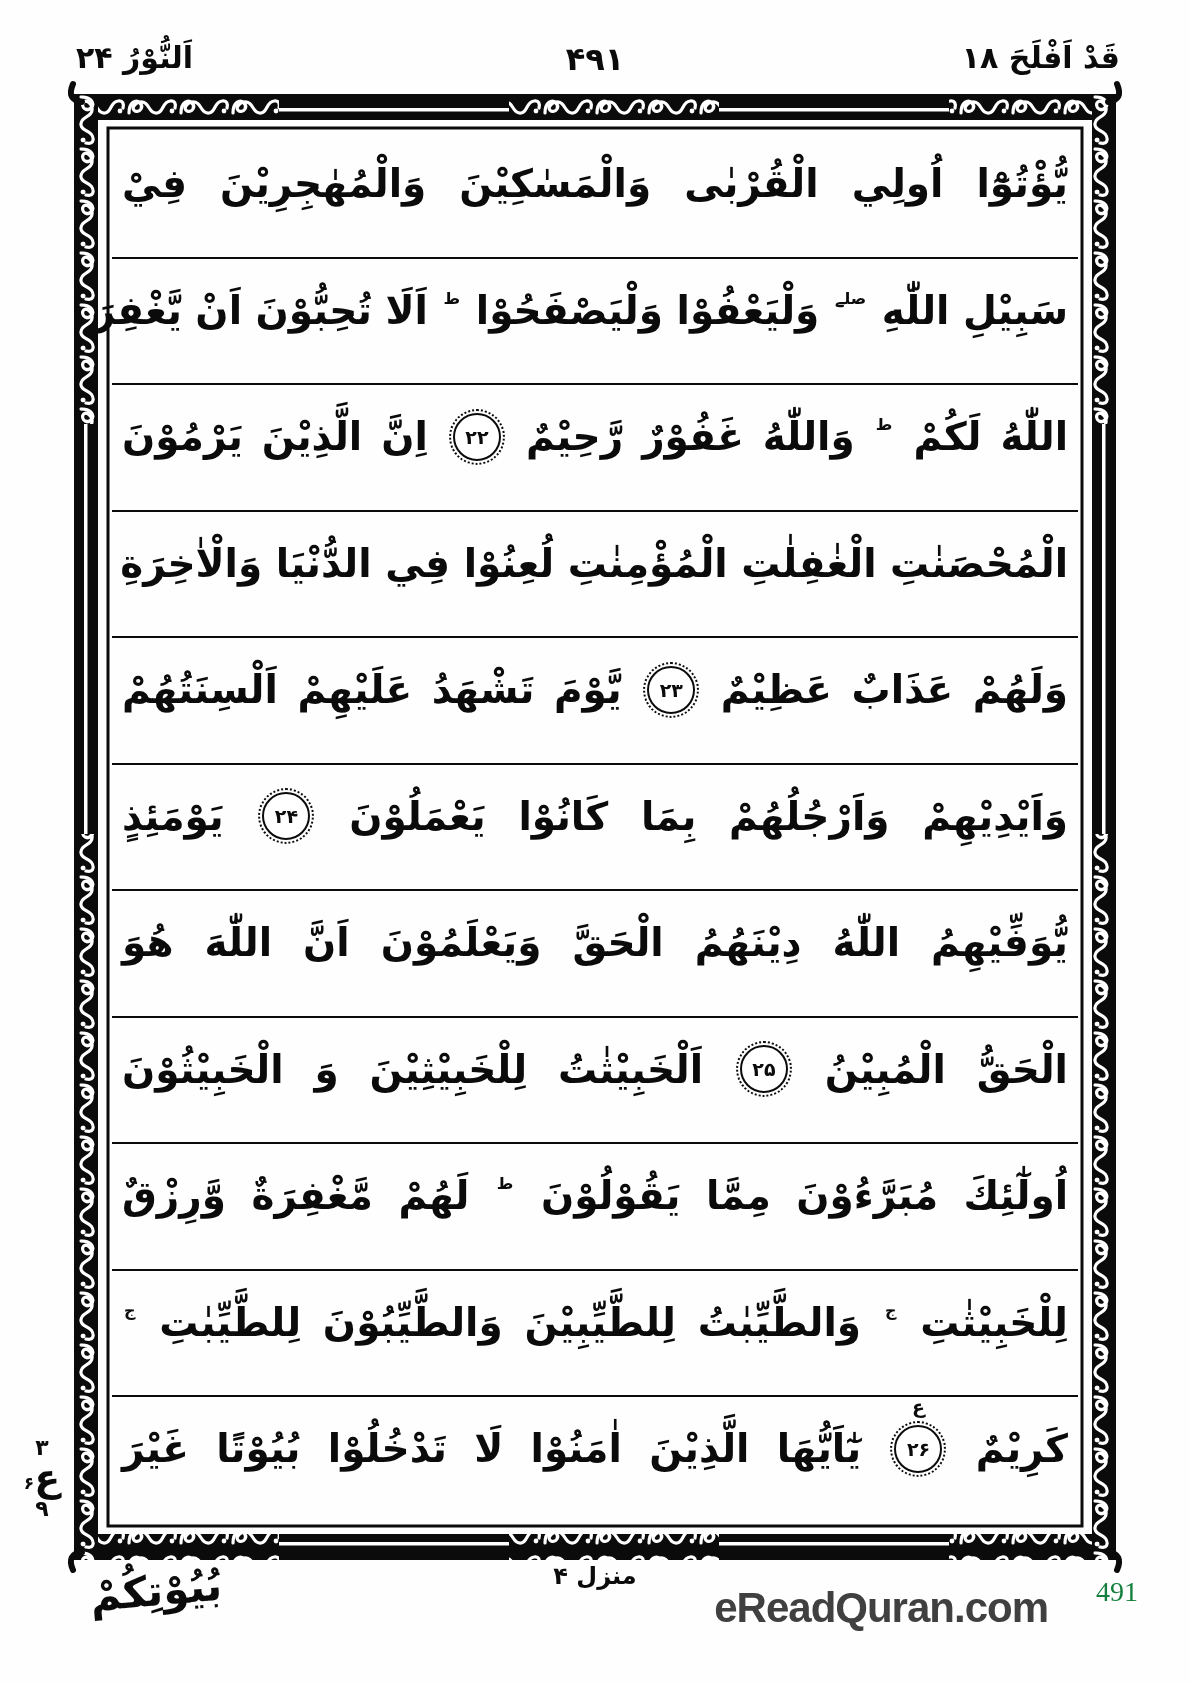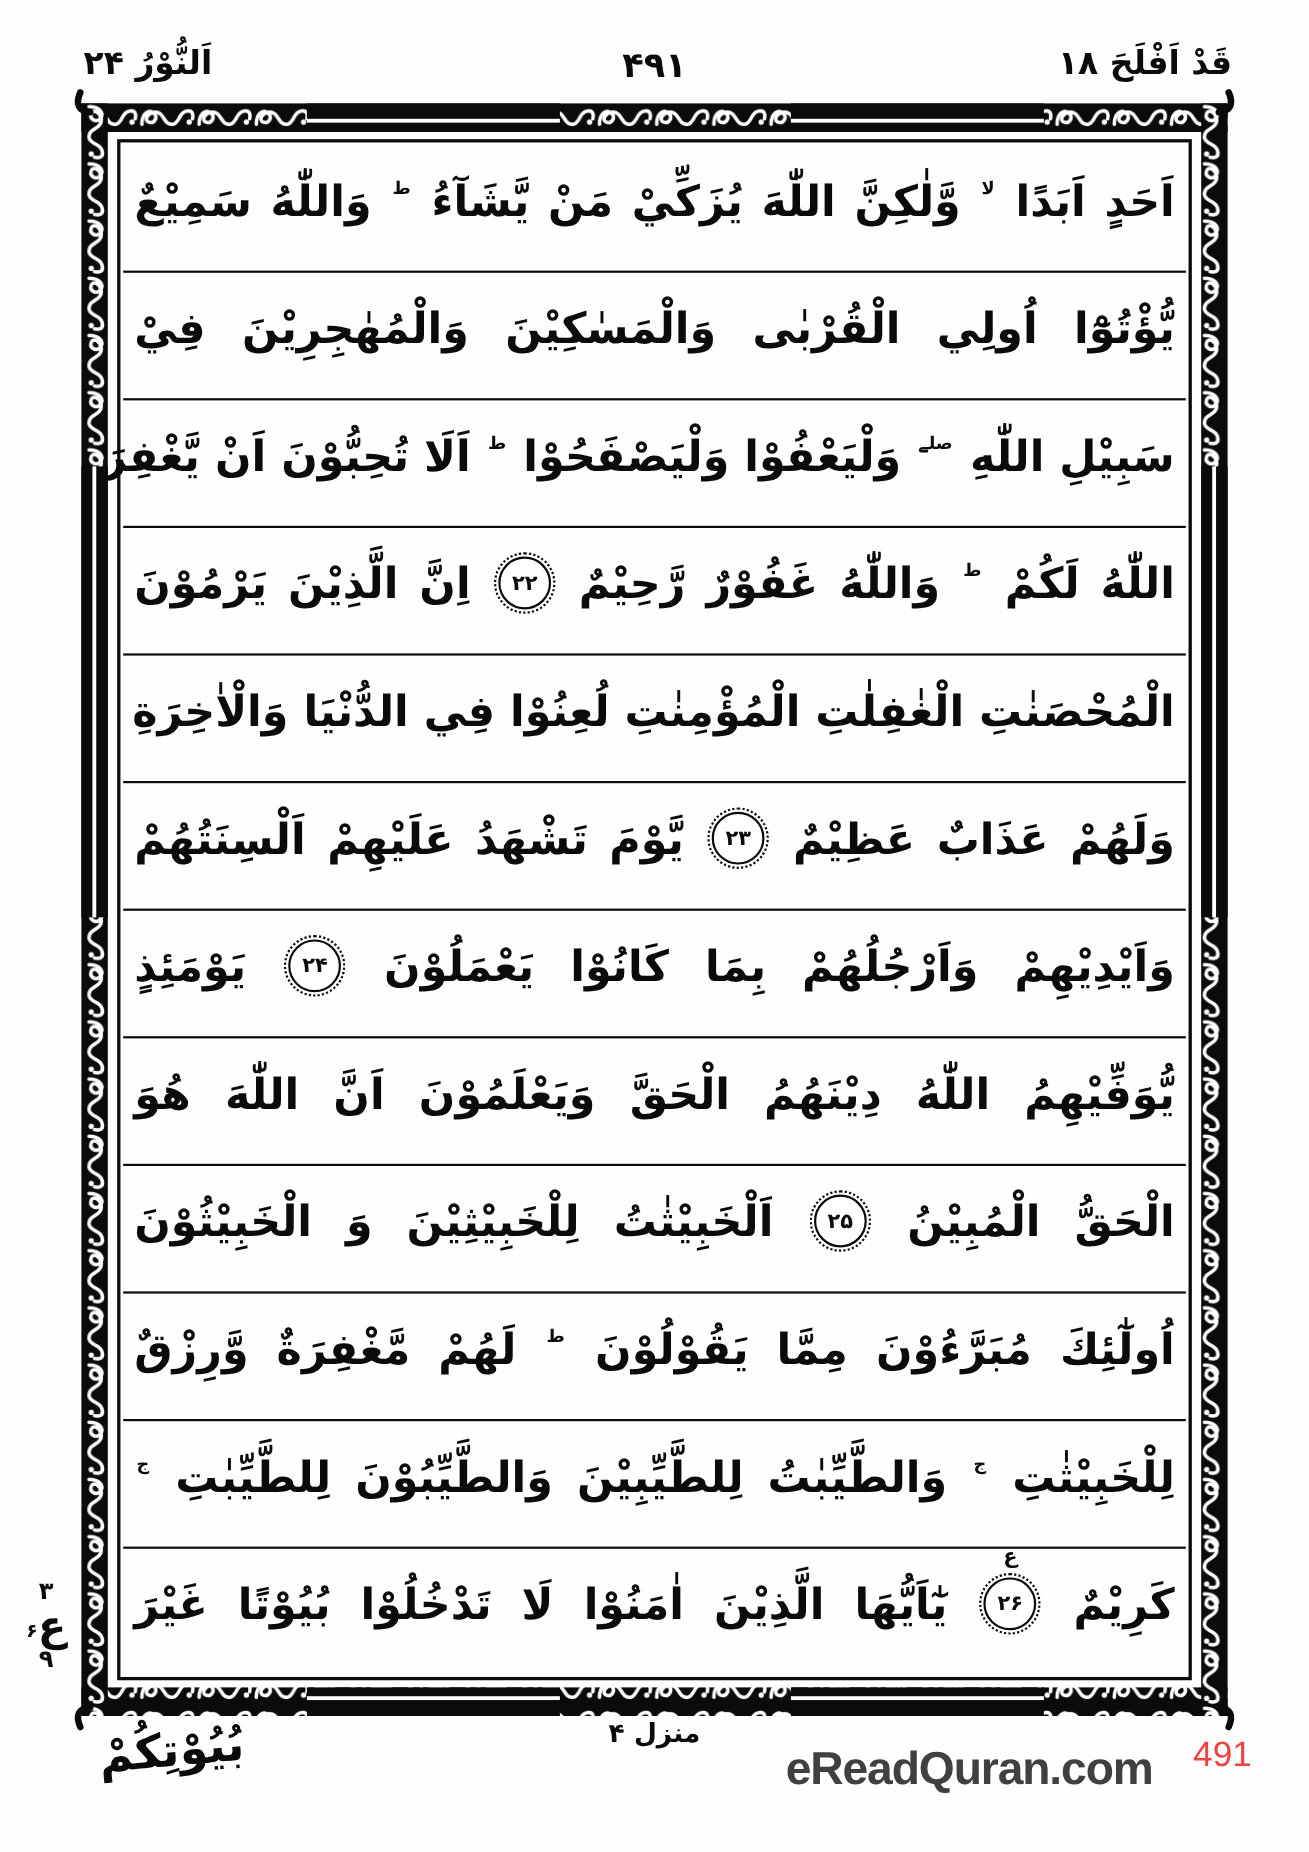--- a/index.html
+++ b/index.html
@@ -72,21 +72,21 @@
     position:absolute;left:50%;transform:translateX(-50%);top:1562px;
     font-size:24px;font-weight:bold;direction:rtl;white-space:nowrap;
   }
   .watermark{
     position:absolute;right:142px;top:1584px;
     font-family:"Liberation Sans",sans-serif;font-weight:bold;
     font-size:42px;letter-spacing:-1px;color:#404040;direction:ltr;white-space:nowrap;
   }
   .pagenum{
     position:absolute;right:52px;top:1576px;
-    font-family:Liberation Sans, sans-serif;font-size:32px;color:#ef4444;direction:ltr;
+    font-family:Liberation Serif, serif;font-size:28px;color:#15803d;direction:ltr;
   }
 </style>
 </head>
 <body>
 
 <div class="page">
 
   <div class="hdr hdr-left">اَلنُّوْرُ ۲۴</div>
   <div class="hdr hdr-center">۴۹۱</div>
   <div class="hdr hdr-right">قَدْ اَفْلَحَ ۱۸</div>
@@ -128,21 +128,20 @@
 
     <rect x="34" y="34" width="974" height="1398" fill="none" stroke="#0b0b0b" stroke-width="3"></rect>
 
     <path d="M8,8 q-16,-2 -9,-18" stroke="#0b0b0b" stroke-width="6" fill="none" stroke-linecap="round"></path>
     <path d="M1034,8 q16,-2 9,-18" stroke="#0b0b0b" stroke-width="6" fill="none" stroke-linecap="round"></path>
     <path d="M8,1458 q-16,2 -9,18" stroke="#0b0b0b" stroke-width="6" fill="none" stroke-linecap="round"></path>
     <path d="M1034,1458 q16,2 9,18" stroke="#0b0b0b" stroke-width="6" fill="none" stroke-linecap="round"></path>
   </svg>
 
   <div class="text-area">
-      <div class="qline"><span class="words">اَحَدٍ اَبَدًا</span> <span class="pause">لا</span> <span class="words">وَّلٰكِنَّ اللّٰهَ يُزَكِّيْ مَنْ يَّشَآءُ</span> <span class="pause">ط</span> <span class="words">وَاللّٰهُ سَمِيْعٌ</span> </div>
       <div class="qline"><span class="words">يُّؤْتُوْٓا اُولِي الْقُرْبٰى وَالْمَسٰكِيْنَ وَالْمُهٰجِرِيْنَ فِيْ</span> </div>
       <div class="qline"><span class="words">سَبِيْلِ اللّٰهِ</span> <span class="pause">صلے</span> <span class="words">وَلْيَعْفُوْا وَلْيَصْفَحُوْا</span> <span class="pause">ط</span> <span class="words">اَلَا تُحِبُّوْنَ اَنْ يَّغْفِرَ</span> </div>
       <div class="qline"><span class="words">اللّٰهُ لَكُمْ</span> <span class="pause">ط</span> <span class="words">وَاللّٰهُ غَفُوْرٌ رَّحِيْمٌ</span> <span class="ayah-marker"><span>۲۲</span></span> <span class="words">اِنَّ الَّذِيْنَ يَرْمُوْنَ</span> </div>
       <div class="qline"><span class="words">الْمُحْصَنٰتِ الْغٰفِلٰتِ الْمُؤْمِنٰتِ لُعِنُوْا فِي الدُّنْيَا وَالْاٰخِرَةِ</span> </div>
       <div class="qline"><span class="words">وَلَهُمْ عَذَابٌ عَظِيْمٌ</span> <span class="ayah-marker"><span>۲۳</span></span> <span class="words">يَّوْمَ تَشْهَدُ عَلَيْهِمْ اَلْسِنَتُهُمْ</span> </div>
       <div class="qline"><span class="words">وَاَيْدِيْهِمْ وَاَرْجُلُهُمْ بِمَا كَانُوْا يَعْمَلُوْنَ</span> <span class="ayah-marker"><span>۲۴</span></span> <span class="words">يَوْمَئِذٍ</span> </div>
       <div class="qline"><span class="words">يُّوَفِّيْهِمُ اللّٰهُ دِيْنَهُمُ الْحَقَّ وَيَعْلَمُوْنَ اَنَّ اللّٰهَ هُوَ</span> </div>
       <div class="qline"><span class="words">الْحَقُّ الْمُبِيْنُ</span> <span class="ayah-marker"><span>۲۵</span></span> <span class="words">اَلْخَبِيْثٰتُ لِلْخَبِيْثِيْنَ وَ الْخَبِيْثُوْنَ</span> </div>
       <div class="qline"><span class="words">اُولٰٓئِكَ مُبَرَّءُوْنَ مِمَّا يَقُوْلُوْنَ</span> <span class="pause">ط</span> <span class="words">لَهُمْ مَّغْفِرَةٌ وَّرِزْقٌ</span> </div>
       <div class="qline"><span class="words">لِلْخَبِيْثٰتِ</span> <span class="pause">ج</span> <span class="words">وَالطَّيِّبٰتُ لِلطَّيِّبِيْنَ وَالطَّيِّبُوْنَ لِلطَّيِّبٰتِ</span> <span class="pause">ج</span> </div>

